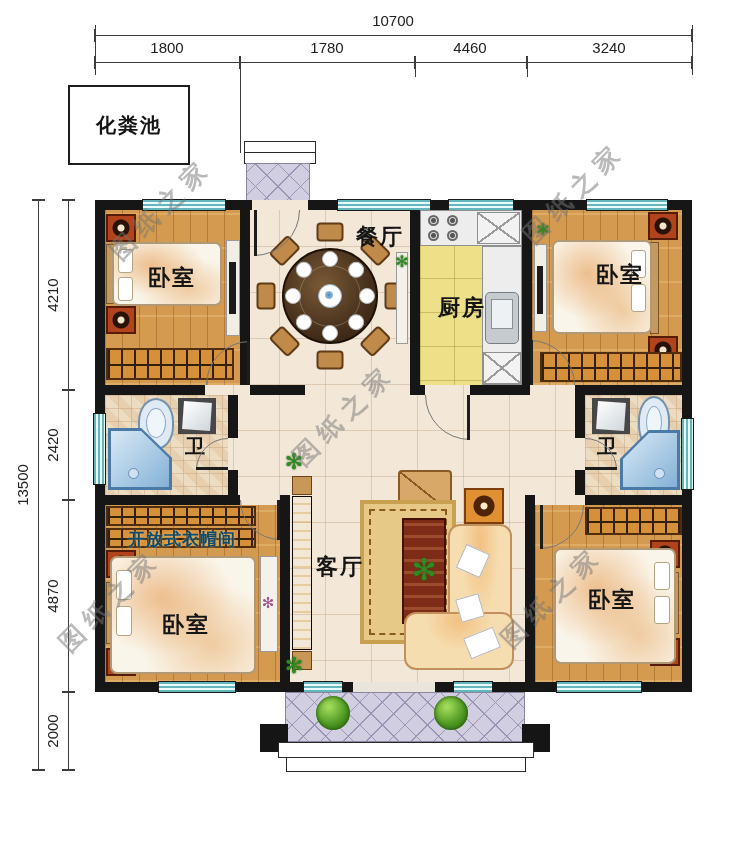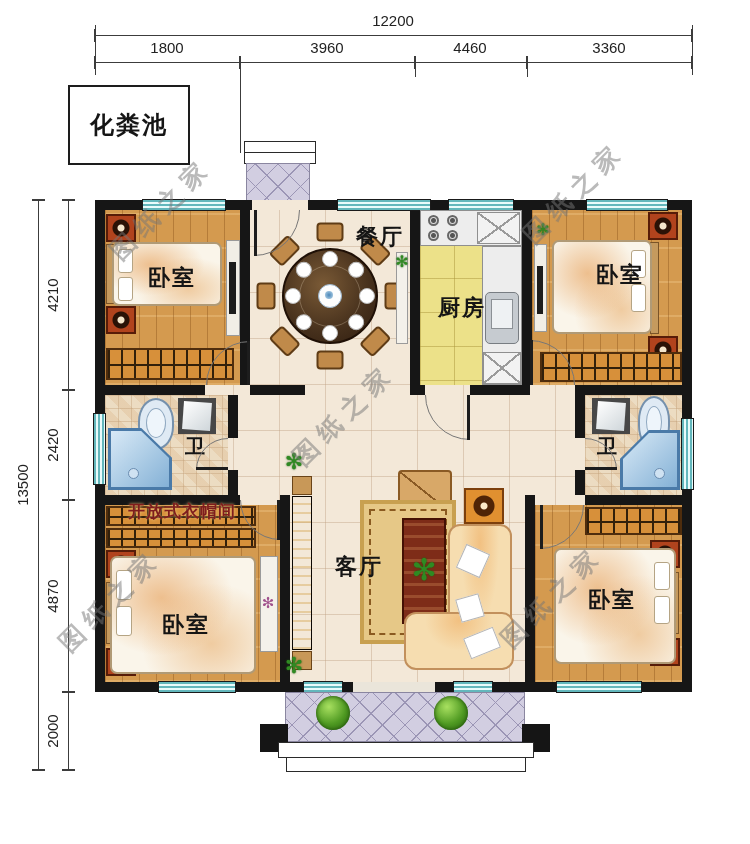--- a/index.html
+++ b/index.html
@@ -95,34 +95,34 @@
   .leaf-l::after{content:"";position:absolute;left:0;top:0;width:3px;height:100%;background:#1d1d1d;}
   .leaf-r::after{content:"";position:absolute;right:0;top:0;width:3px;height:100%;background:#1d1d1d;}
   .leaf-b::after{content:"";position:absolute;left:0;bottom:0;width:100%;height:3px;background:#1d1d1d;}
 </style>
 </head>
 <body>
 
 <div class="plan">
 
   <div class="dl" style="left:95px;top:35px;width:597px;height:1px;"></div>
-  <div class="dlabel" style="left:393px;top:20px;">12200</div>
+  <div class="dlabel" style="left:393px;top:20px;">10700</div>
   <div class="tickv" style="left:94px;top:29px;"></div>
   <div class="tickv" style="left:691px;top:29px;"></div>
 
   <div class="dl" style="left:95px;top:62px;width:597px;height:1px;"></div>
   <div class="tickv" style="left:94px;top:56px;"></div>
   <div class="tickv" style="left:239px;top:56px;"></div>
   <div class="tickv" style="left:414px;top:56px;"></div>
   <div class="tickv" style="left:526px;top:56px;"></div>
   <div class="tickv" style="left:691px;top:56px;"></div>
   <div class="dlabel" style="left:167px;top:47px;">1800</div>
-  <div class="dlabel" style="left:327px;top:47px;">3960</div>
+  <div class="dlabel" style="left:327px;top:47px;">1780</div>
   <div class="dlabel" style="left:470px;top:47px;">4460</div>
-  <div class="dlabel" style="left:609px;top:47px;">3360</div>
+  <div class="dlabel" style="left:609px;top:47px;">3240</div>
   <div class="dl" style="left:95px;top:25px;width:1px;height:50px;"></div>
   <div class="dl" style="left:692px;top:25px;width:1px;height:50px;"></div>
   <div class="dl" style="left:240px;top:63px;width:1px;height:90px;"></div>
   <div class="dl" style="left:415px;top:63px;width:1px;height:14px;"></div>
   <div class="dl" style="left:527px;top:63px;width:1px;height:14px;"></div>
 
   <div class="dl" style="left:38px;top:200px;width:1px;height:570px;"></div>
   <div class="dlabel v" style="left:22px;top:485px;">13500</div>
   <div class="tickh" style="left:32px;top:199px;"></div>
   <div class="tickh" style="left:32px;top:769px;"></div>
@@ -132,21 +132,21 @@
   <div class="tickh" style="left:62px;top:389px;"></div>
   <div class="tickh" style="left:62px;top:499px;"></div>
   <div class="tickh" style="left:62px;top:691px;"></div>
   <div class="tickh" style="left:62px;top:769px;"></div>
   <div class="dlabel v" style="left:52px;top:295px;">4210</div>
   <div class="dlabel v" style="left:52px;top:445px;">2420</div>
   <div class="dlabel v" style="left:52px;top:596px;">4870</div>
   <div class="dlabel v" style="left:52px;top:731px;">2000</div>
 
   <div class="sepbox" style="left:68px;top:85px;width:122px;height:80px;">
-    <span class="rlabel" style="position:static;transform:none;font-size:24px;">化粪池</span>
+    <span class="rlabel" style="position:static;transform:none;font-size:20px;">化粪池</span>
   </div>
 
   <div class="abs tile" style="left:95px;top:200px;width:597px;height:492px;"></div>
 
   <div class="abs wood" style="left:105px;top:210px;width:135px;height:175px;"></div>
   <div class="abs ytile" style="left:420px;top:210px;width:102px;height:175px;"></div>
   <div class="abs wood" style="left:532px;top:210px;width:150px;height:175px;"></div>
   <div class="abs mosaic" style="left:105px;top:395px;width:123px;height:100px;"></div>
   <div class="abs mosaic" style="left:585px;top:395px;width:97px;height:100px;"></div>
   <div class="abs wood" style="left:105px;top:505px;width:175px;height:177px;"></div>
@@ -266,21 +266,21 @@
   <div class="washer" style="left:592px;top:398px;width:38px;height:36px;"></div>
   <div class="bsink" style="left:638px;top:396px;width:32px;height:54px;"></div>
   <div class="shower sh-r" style="left:620px;top:430px;width:60px;height:60px;">
     <div class="in"></div>
   </div>
   <div class="drain" style="left:654px;top:468px;"></div>
   <div class="rlabel sm" style="left:608px;top:446px;">卫</div>
 
   <div class="ward" style="left:106px;top:506px;width:150px;height:20px;"></div>
   <div class="ward" style="left:106px;top:528px;width:150px;height:20px;"></div>
-  <div class="rlabel xs" style="left:182px;top:511px;color:#7f1d1d;text-shadow:0 0 3px #e8c27a;">开放式衣帽间</div>
+  <div class="rlabel xs" style="left:182px;top:539px;color:#0c4a6e;text-shadow:0 0 3px #e8c27a;">开放式衣帽间</div>
 
   <div class="nstand" style="left:106px;top:550px;width:30px;height:28px;"></div>
   <div class="nstand" style="left:106px;top:648px;width:30px;height:28px;"></div>
   <div class="hboard" style="left:106px;top:582px;width:9px;height:62px;"></div>
   <div class="bed" style="left:110px;top:556px;width:146px;height:118px;">
     <div class="pillow" style="left:4px;top:12px;width:14px;height:28px;"></div>
     <div class="pillow" style="left:4px;top:48px;width:14px;height:28px;"></div>
   </div>
   <div class="dresser" style="left:260px;top:556px;width:18px;height:96px;"></div>
   <div class="plant" style="left:268px;top:602px;font-size:15px;color:#a0508c;text-shadow:none;">✻</div>
@@ -296,21 +296,21 @@
   <div class="rug" style="left:360px;top:500px;width:96px;height:144px;"></div>
   <div class="ctable" style="left:402px;top:518px;width:44px;height:106px;"></div>
   <div class="plant" style="left:424px;top:570px;font-size:30px;">✻</div>
 
   <div class="stable" style="left:464px;top:488px;width:40px;height:36px;"></div>
   <div class="sofa" style="left:448px;top:524px;width:64px;height:146px;"></div>
   <div class="sofa" style="left:404px;top:612px;width:110px;height:58px;"></div>
   <div class="cush" style="left:460px;top:548px;width:24px;height:24px;transform:rotate(24deg);"></div>
   <div class="cush" style="left:458px;top:596px;width:22px;height:22px;transform:rotate(-16deg);"></div>
   <div class="cush" style="left:466px;top:632px;width:30px;height:20px;transform:rotate(-22deg);"></div>
-  <div class="rlabel" style="left:359px;top:567px;">客厅</div>
+  <div class="rlabel" style="left:340px;top:567px;">客厅</div>
 
   <div class="ward" style="left:585px;top:507px;width:97px;height:28px;"></div>
   <div class="nstand" style="left:650px;top:540px;width:30px;height:28px;"></div>
   <div class="nstand" style="left:650px;top:638px;width:30px;height:28px;"></div>
   <div class="hboard" style="left:670px;top:572px;width:9px;height:62px;"></div>
   <div class="bed" style="left:554px;top:548px;width:122px;height:116px;">
     <div class="pillow" style="right:4px;top:12px;width:14px;height:26px;"></div>
     <div class="pillow" style="right:4px;top:46px;width:14px;height:26px;"></div>
   </div>
   <div class="rlabel" style="left:612px;top:600px;">卧室</div>

